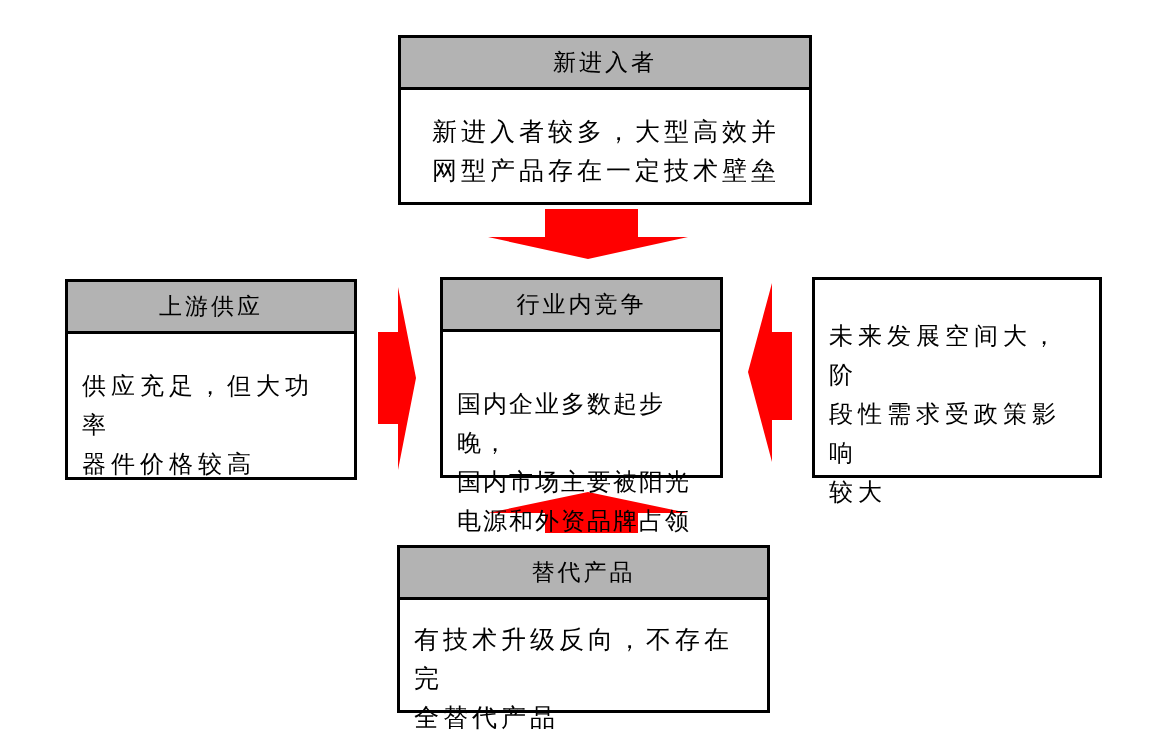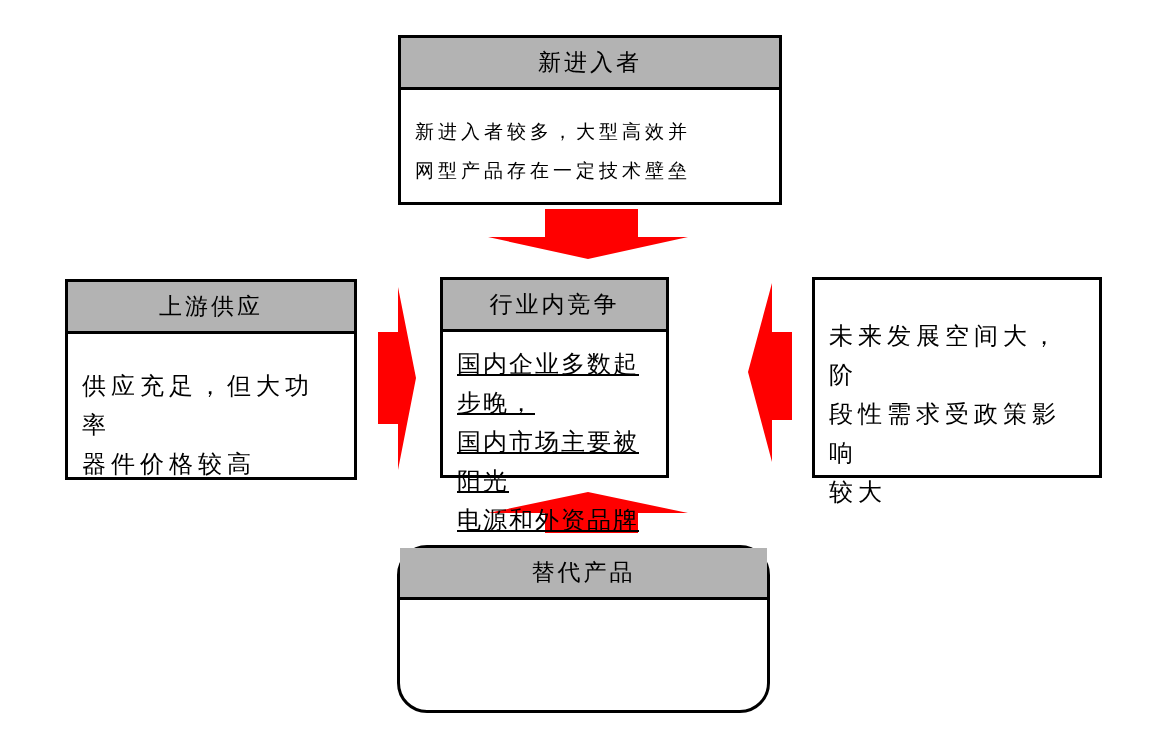--- a/index.html
+++ b/index.html
@@ -38,31 +38,31 @@
     color: var(--text, #000000);
   }
   .box-body {
     white-space: pre-line;
     font-size: 24px;
     line-height: 39px;
     letter-spacing: 2px;
     padding: 17px 12px 0 14px;
     color: var(--text, #000000);
   }
-  .box-top    { left: 398px; top: 35px;  width: 384px; height: 170px; }
+  .box-top    { left: 398px; top: 35px;  width: 414px; height: 170px; text-align: center; }
   .box-left   { left: 65px;  top: 279px; width: 292px; height: 201px; }
-  .box-center { left: 440px; top: 277px; width: 229px; height: 201px; }
+  .box-center { left: 440px; top: 277px; width: 283px; height: 201px; gap: 40px; }
   .box-right  { left: 812px; top: 277px; width: 290px; height: 201px; }
-  .box-bottom { left: 397px; top: 545px; width: 373px; height: 168px; border-radius: 30px; }
+  .box-bottom { left: 397px; top: 545px; width: 373px; height: 168px; }
 
-  .box-top .box-body    { font-size: 19px; letter-spacing: 4px; padding-top: 22px; }
+  .box-top .box-body    { font-size: 25px; letter-spacing: 4px; padding-top: 22px; }
   .box-bottom .box-body { font-size: 25px; letter-spacing: 4px; padding-top: 20px; }
   .box-left .box-body   { letter-spacing: 5px; padding-top: 32px; }
   .box-right .box-body  { letter-spacing: 5px; padding-top: 36px; }
-  .box-center .box-body { letter-spacing: 2px; padding-top: 12px; text-decoration: underline; }
+  .box-center .box-body { letter-spacing: 2px; padding-top: 12px; }
 
   .arrow-layer {
     position: absolute;
     left: 0;
     top: 0;
     width: 1165px;
     height: 743px;
     pointer-events: none;
   }
 </style>
@@ -98,15 +98,17 @@
   </div>
 
   <div class="box box-right">
     <div class="box-body">未来发展空间大，阶
 段性需求受政策影响
 较大</div>
   </div>
 
   <div class="box box-bottom">
     <div class="box-header">替代产品</div>
+    <div class="box-body">有技术升级反向，不存在完
+全替代产品</div>
   </div>
 
 </div>
 
 </body></html>

